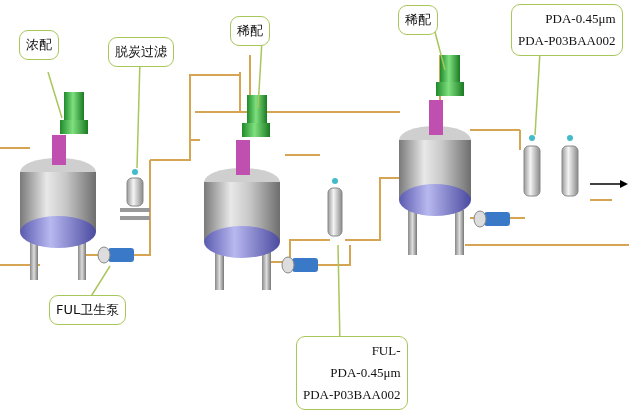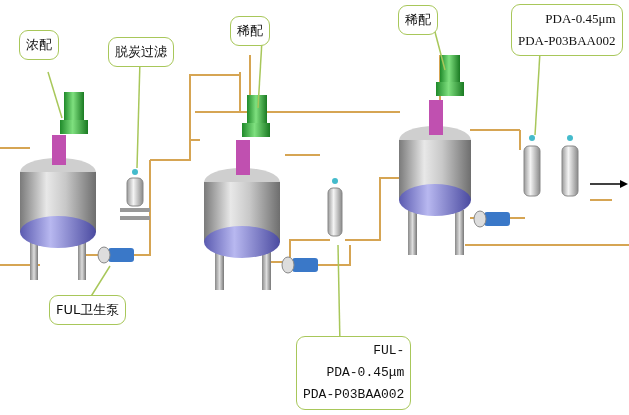--- a/index.html
+++ b/index.html
@@ -162,18 +162,18 @@
 <div class="callout" style="left:398px;top:5px;">
   <span class="ln">稀配</span>
 </div>
 <div class="callout serif" style="left:511px;top:4px;">
   <span class="ln">PDA-0.45μm</span>
   <span class="ln">PDA-P03BAA002</span>
 </div>
 <div class="callout" style="left:37px;top:295px;margin-left:12px;">
   <span class="ln">FUL卫生泵</span>
 </div>
-<div class="callout serif" style="left:296px;top:336px;font-family:Liberation Mono, monospace;">
+<div class="callout serif" style="left:296px;top:336px;">
   <span class="ln">FUL-</span>
   <span class="ln">PDA-0.45μm</span>
   <span class="ln">PDA-P03BAA002</span>
 </div>
 </div>
 
 </body></html>

